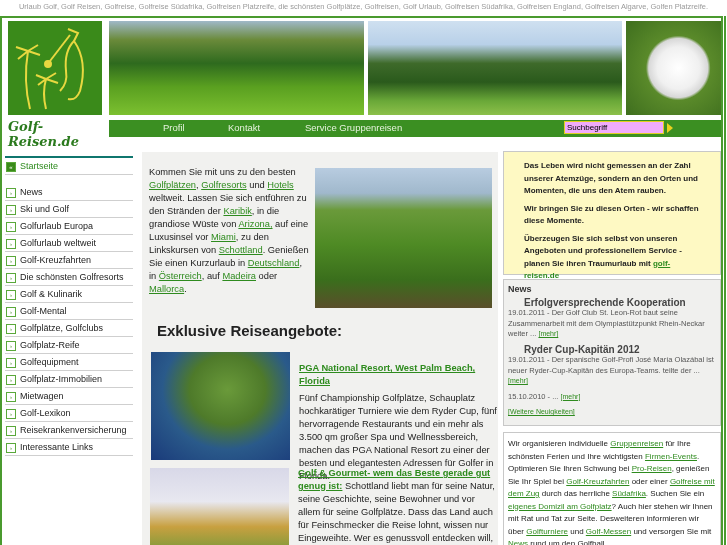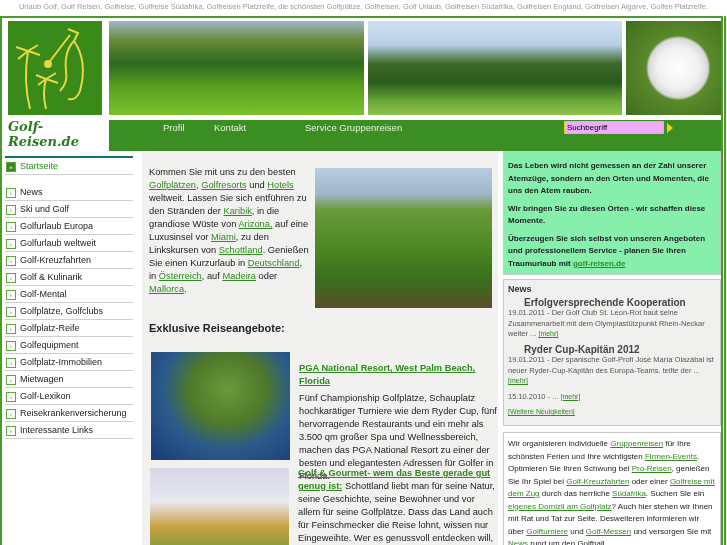--- a/index.html
+++ b/index.html
@@ -6,41 +6,41 @@
   body { width:727px; height:545px; overflow:hidden; background:#fff; font-family:"Liberation Sans", sans-serif; font-size:9px; color:#222; position:relative; }
   a { color:#2e8b1e; text-decoration:underline; }
   .keywords { position:absolute; left:0; top:0; width:727px; height:32px; text-align:center; font-size:7.5px; color:#9a9a9a; line-height:14px; white-space:nowrap; overflow:hidden; }
   .frame { position:absolute; left:0; top:16px; width:723px; height:600px; border:2px solid #4a9a2e; border-bottom:none; box-sizing:border-box; }
   .logo-box { position:absolute; left:8px; top:21px; width:94px; height:94px; background:#3a8a1a; }
   .logo-text { position:absolute; left:8px; top:119px; width:95px; font-family:"DejaVu Serif", serif; font-style:italic; font-weight:bold; color:#2b7a1e; font-size:13px; }
   .photo { position:absolute; top:21px; height:94px; }
   .p1 { left:109px; width:255px; background:linear-gradient(180deg,#9fb8c8 0%,#6a8a3a 20%,#2e6a1e 45%,#5aa020 70%,#7cc030 100%); }
   .p2 { left:368px; width:254px; background:linear-gradient(180deg,#cfe0f0 0%,#b8d0e8 25%,#3e6a2a 45%,#2a5a1c 65%,#6aa838 85%,#8cc04a 100%); }
   .p3 { left:626px; width:95px; background:radial-gradient(circle at 55% 50%,#ffffff 0%,#f0f0f0 30%,#d8d8d8 42%,#5a8a2a 46%,#3e6e1e 100%); }
-  .navbar { position:absolute; left:109px; top:120px; width:612px; height:31px; background:#3b8f22; }
+  .navbar { position:absolute; left:109px; top:120px; width:612px; height:17px; background:#3b8f22; }
   .navbar a { position:absolute; top:2px; color:#e6f3dd; text-decoration:none; font-size:9.5px; }
   .search { position:absolute; left:455px; top:1px; width:100px; height:13px; background:#f0abfc; border:1px solid #e0d020; font-size:8px; padding:0 2px; box-sizing:border-box; line-height:12px; color:#000; }
   .search-arrow { position:absolute; left:558px; top:3px; width:0; height:0; border-top:5px solid transparent; border-bottom:5px solid transparent; border-left:6px solid #e8d020; }
   .sidebar { position:absolute; left:5px; top:156px; width:128px; }
   .sb-item { position:relative; height:16px; border-bottom:1px solid #cfcfcf; line-height:16px; font-size:9px; padding-left:15px; color:#222; }
   .sb-home { border-top:2px solid #0f766e; color:#2e8b1e; font-weight:normal; margin-bottom:9px; }
   .sb-ico { position:absolute; left:1px; top:4px; width:8px; height:8px; border:1px solid #5aa83a; font-size:6px; line-height:8px; text-align:center; color:#3a8a1a; box-sizing:content-box; }
   .sb-home .sb-ico { background:#3a8a1a; color:#fff; }
   .main { position:absolute; left:142px; top:152px; width:356px; height:400px; background:#f1f1ef; }
   .intro { position:absolute; left:7px; top:14px; width:160px; font-size:9.3px; line-height:13px; color:#222; }
   .intro-img { position:absolute; left:173px; top:16px; width:177px; height:140px; background:linear-gradient(180deg,#b8cce0 0%,#a0b8cc 18%,#6a9a3a 30%,#4e8a24 55%,#3a6e1c 80%,#5a4e2a 100%); }
-  .excl { position:absolute; left:7px; top:170px; font-weight:bold; font-size:11px; }
+  .excl { position:absolute; left:15px; top:170px; font-weight:bold; font-size:15px; }
   .offer-img1 { position:absolute; left:9px; top:200px; width:139px; height:108px; background:radial-gradient(ellipse at 55% 35%,#6a9a3a 0%,#4e7a2a 35%,#2a5a8a 60%,#1a3a7a 100%); }
   .offer-img2 { position:absolute; left:8px; top:316px; width:139px; height:84px; background:linear-gradient(180deg,#d8d8e8 0%,#e8e8f0 40%,#c8a040 70%,#7a9a3a 100%); }
   .offer1 { position:absolute; left:157px; top:194px; width:198px; font-size:9.3px; line-height:13px; }
   .offer2 { position:absolute; left:156px; top:315px; width:198px; font-size:9.3px; line-height:13px; }
   .offer-title { color:#2e8b1e; font-weight:bold; text-decoration:underline; }
   .offer1 .offer-title { display:block; margin-bottom:4px;margin-top:16px; }
   .right-box { position:absolute; left:503px; border:1px solid #c8c8c8; box-sizing:border-box; }
-  .quote { top:151px; width:218px; height:124px; background:#86efac; padding:8px 4px; font-weight:bold; font-size:8px; line-height:12.5px; }
+  .quote { top:151px; width:218px; height:124px; background:#fef9c3; padding:8px 20px; font-weight:bold; font-size:8px; line-height:12.5px; }
   .quote p { margin:0 0 5px 0; }
   .news { top:279px; width:218px; height:147px; background:#f0f0ee; padding:4px 4px; font-size:7.5px; line-height:10.5px; color:#555; }
   .news-h { font-weight:bold; font-size:9px; color:#333; margin-bottom:3px; }
   .news-item { margin-bottom:5px; }
   .news-title { font-weight:bold; font-size:10px; color:#444;margin-left:16px; }
   .news a { color:#2e8b1e; font-size:7px; }
   .services { top:432px; width:218px; height:120px; background:#fff; padding:5px 4px; font-size:8px; line-height:12.5px; color:#222; }
   .right-line { position:absolute; left:724px; top:16px; width:2px; height:530px; background:#4a9a2e; }
 </style>
 </head>
@@ -63,36 +63,37 @@
   </svg>
 </div>
 <div class="logo-text">Golf-Reisen.de</div>
 
 <div class="photo p1"></div>
 <div class="photo p2"></div>
 <div class="photo p3"></div>
 
 <div class="navbar">
   <a style="left:54px">Profil</a>
-  <a style="left:105px">Kontakt</a>
+  <a style="left:119px">Kontakt</a>
   <a style="left:196px">Service Gruppenreisen</a>
   <div class="search">Suchbegriff</div>
   <div class="search-arrow"></div>
 </div>
 
 <div class="sidebar">
   <div class="sb-item sb-home">
     <span class="sb-ico">«</span>
     <span>Startseite</span>
   </div>
   <div class="sb-item"><span class="sb-ico">›</span><span>News</span></div>
   <div class="sb-item"><span class="sb-ico">›</span><span>Ski und Golf</span></div>
   <div class="sb-item"><span class="sb-ico">›</span><span>Golfurlaub Europa</span></div>
   <div class="sb-item"><span class="sb-ico">›</span><span>Golfurlaub weltweit</span></div>
   <div class="sb-item"><span class="sb-ico">›</span><span>Golf-Kreuzfahrten</span></div>
+  <div class="sb-item"><span class="sb-ico">›</span><span>Die schönsten Golfresorts</span></div>
   <div class="sb-item"><span class="sb-ico">›</span><span>Golf &amp; Kulinarik</span></div>
   <div class="sb-item"><span class="sb-ico">›</span><span>Golf-Mental</span></div>
   <div class="sb-item"><span class="sb-ico">›</span><span>Golfplätze, Golfclubs</span></div>
   <div class="sb-item"><span class="sb-ico">›</span><span>Golfplatz-Reife</span></div>
   <div class="sb-item"><span class="sb-ico">›</span><span>Golfequipment</span></div>
   <div class="sb-item"><span class="sb-ico">›</span><span>Golfplatz-Immobilien</span></div>
   <div class="sb-item"><span class="sb-ico">›</span><span>Mietwagen</span></div>
   <div class="sb-item"><span class="sb-ico">›</span><span>Golf-Lexikon</span></div>
   <div class="sb-item"><span class="sb-ico">›</span><span>Reisekrankenversicherung</span></div>
   <div class="sb-item"><span class="sb-ico">›</span><span>Interessante Links</span></div>

